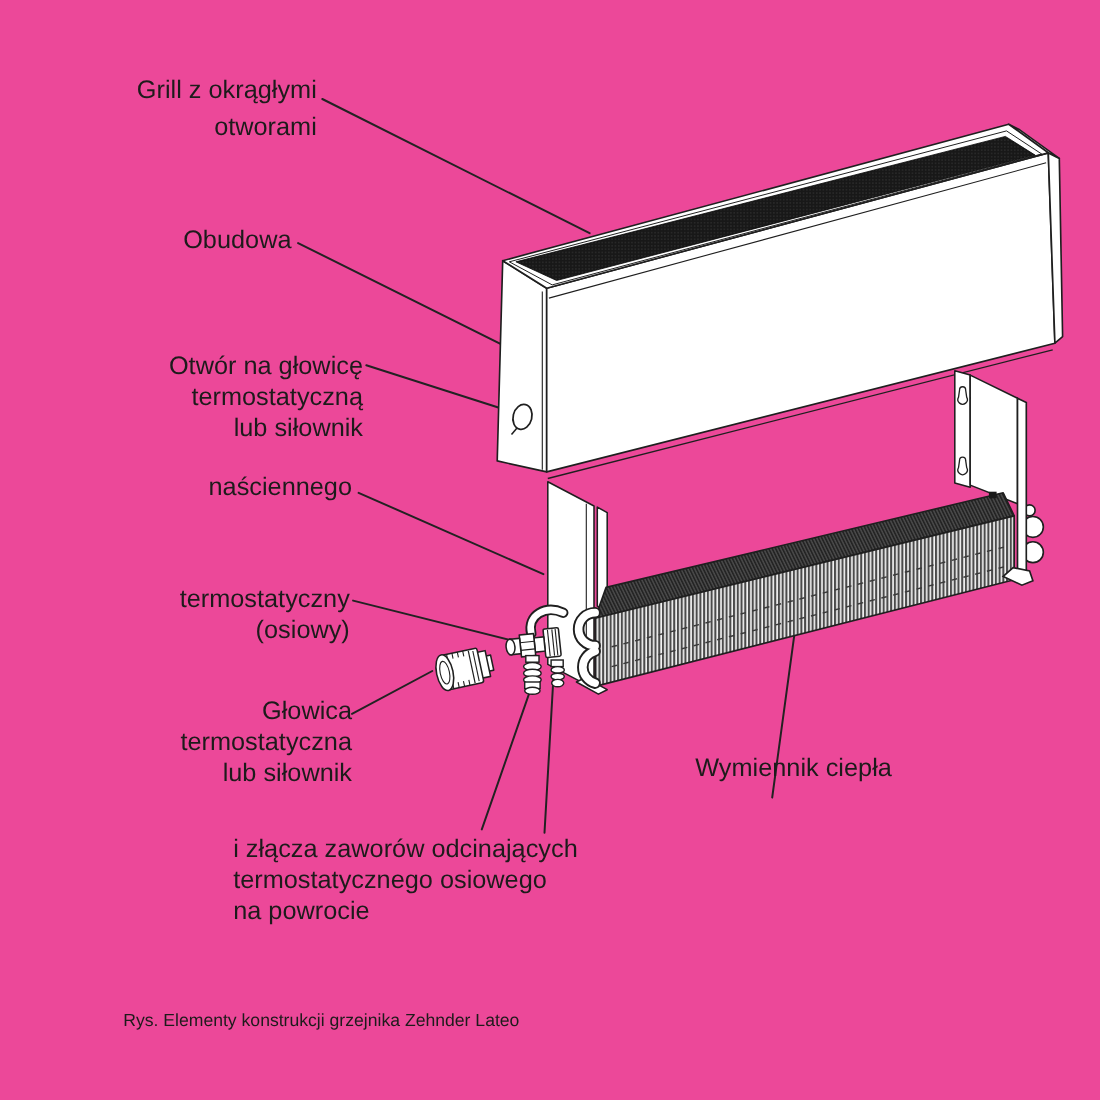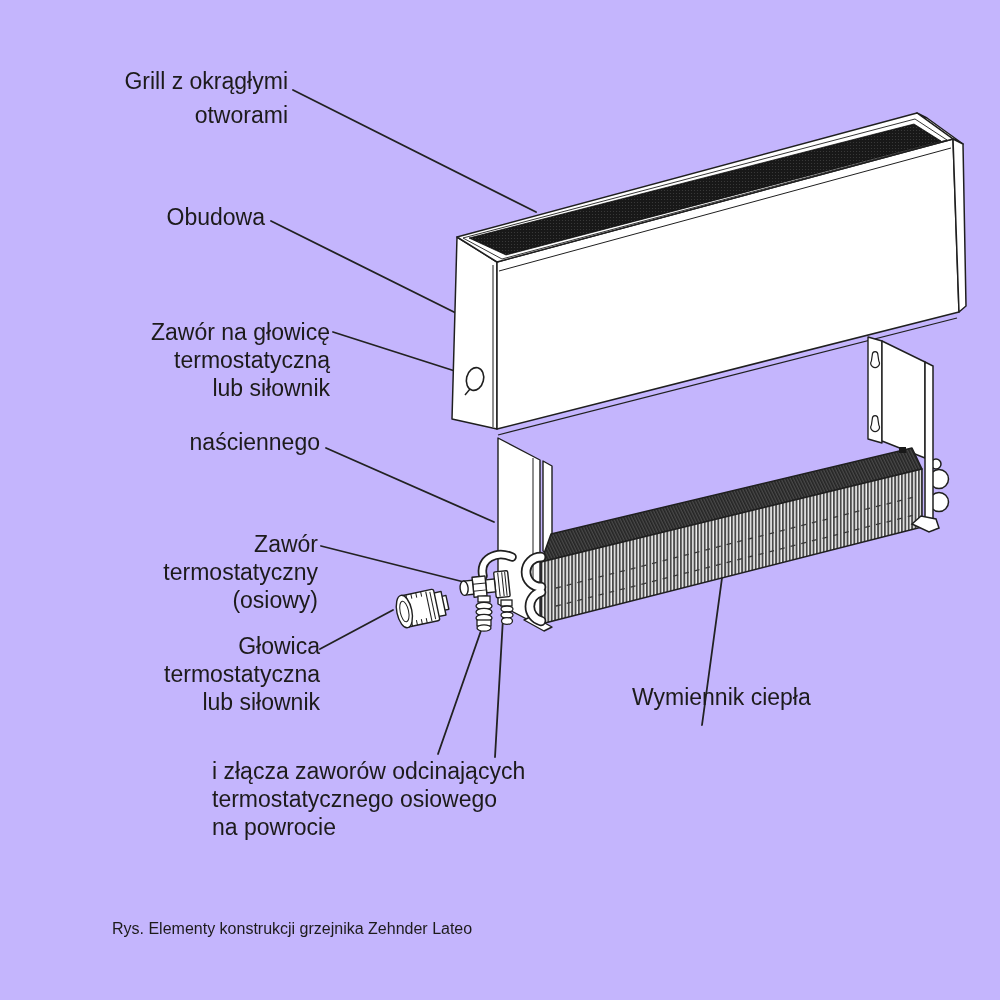--- a/index.html
+++ b/index.html
@@ -1,16 +1,16 @@
 <!DOCTYPE html>
 <html><head>
 <meta charset="utf-8">
 <style>
   html,body{margin:0;padding:0;background:#fff;}
-  .stage{position:relative;width:1000px;height:1000px;background:#c4b5fd;overflow:hidden;
+  .stage{position:relative;width:1000px;height:1000px;background:#ec4899;overflow:hidden;
          font-family:"Liberation Sans","DejaVu Sans",sans-serif;color:#1d1b1b;}
   .stage svg{position:absolute;left:0;top:0;}
   .lbl{position:absolute;font-size:23px;line-height:28px;white-space:nowrap;color:#1d1b1b;}
   .lbl.right{text-align:right;}
   .caption{position:absolute;font-size:16px;color:#1d1b1b;white-space:nowrap;}
 </style>
 </head>
 <body>
 
 <div class="stage">
@@ -145,31 +145,30 @@
   <div class="lbl right" style="right:712px;top:64px;line-height:34px;">
     <div>Grill z okrągłymi</div>
     <div>otworami</div>
   </div>
 
   <div class="lbl right" style="right:735px;top:203px;">
     <div>Obudowa</div>
   </div>
 
   <div class="lbl right" style="right:670px;top:318px;">
-    <div>Zawór na głowicę</div>
+    <div>Otwór na głowicę</div>
     <div>termostatyczną</div>
     <div>lub siłownik</div>
   </div>
 
   <div class="lbl right" style="right:680px;top:428px;">
     <div>naściennego</div>
   </div>
 
   <div class="lbl right" style="right:682px;top:530px;">
-    <div>Zawór</div>
     <div>termostatyczny</div>
     <div>(osiowy)</div>
   </div>
 
   <div class="lbl right" style="right:680px;top:632px;">
     <div>Głowica</div>
     <div>termostatyczna</div>
     <div>lub siłownik</div>
   </div>
 

